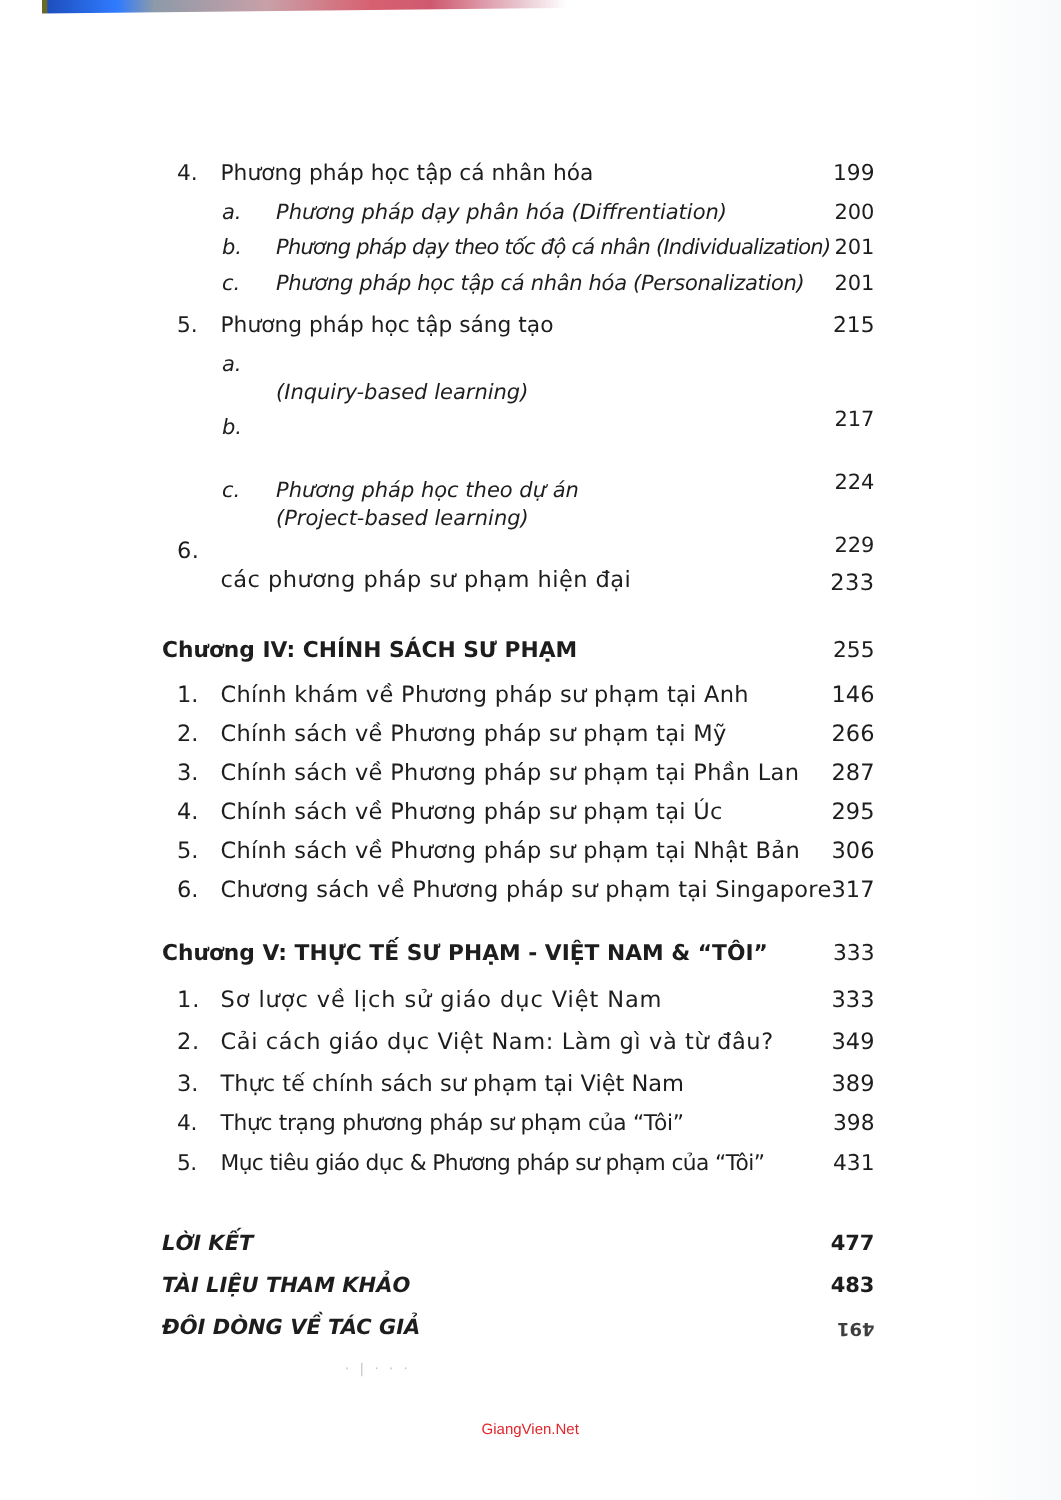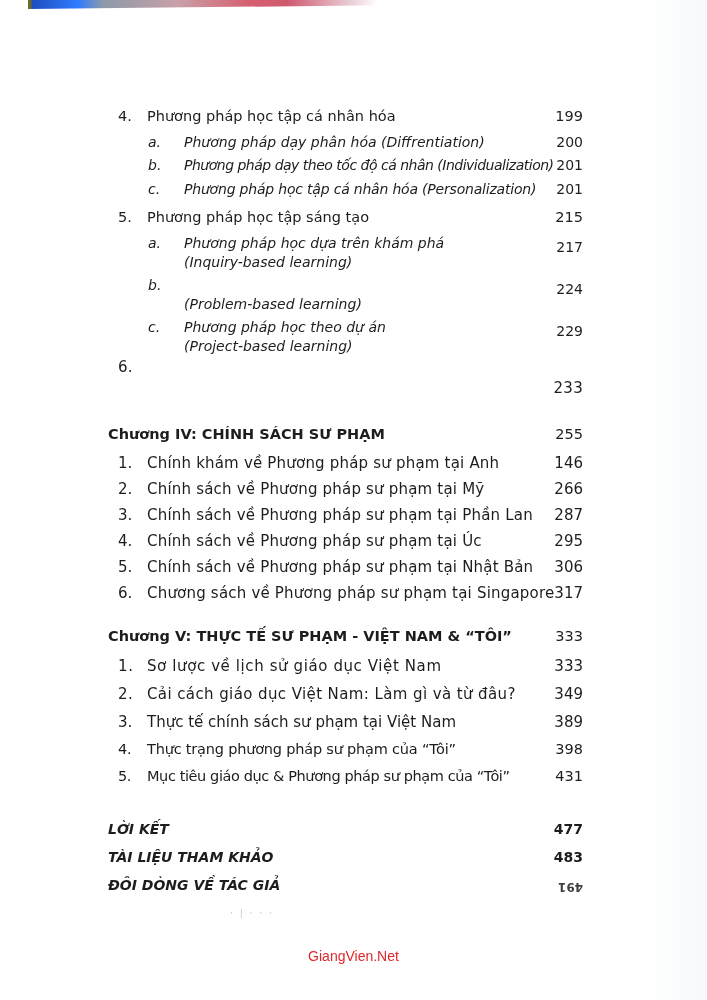--- a/index.html
+++ b/index.html
@@ -61,21 +61,21 @@
       right: 124px;
       text-align: right;
     }
     .row.sub {
       font-style: italic;
       font-size: 14px;
     }
     .row.sub .num { left: 148px; }
     .row.sub .title { left: 184px; }
     .row.two-line .title { line-height: 19px; }
-    .row.two-line .page { top: 4px; }
+    .row.two-line .page { top: 37px; }
     .row.chapter {
       font-weight: bold;
       font-size: 14.5px;
     }
     .row.chapter .title { left: 108px; }
     .row.chapter .page { font-weight: normal; }
     .row.ch4-item .num { left: 118px; }
     .row.ch4-item .title { left: 147px; letter-spacing: 0.2px; }
     .row.ch5-item .num { left: 118px; }
     .row.ch5-item .title { left: 147px; }
@@ -101,21 +101,21 @@
       letter-spacing: 2px;
       opacity: 0.6;
     }
     .watermark {
       position: absolute;
       left: 0;
       width: 707px;
       top: 948px;
       text-align: center;
       font-family: "Liberation Sans", sans-serif;
-      font-size: 14px;
+      font-size: 10px;
       color: #e0262a;
     }
   </style>
 </head>
 <body>
 
 <div class="top-strip"></div>
 <div class="page-shadow-right"></div>
 
 <div class="toc">
@@ -142,46 +142,46 @@
   </div>
 
   <div class="row" style="top:208px">
     <span class="num">5.</span>
     <span class="title">Phương pháp học tập sáng tạo</span>
     <span class="page">215</span>
   </div>
   <div class="row sub two-line" style="top:234px">
     <span class="num">a.</span>
     <span class="title">
-      <span>Phương pháp học dựa trên khám phá</span><br>
+      <br>
       <span>(Inquiry-based learning)</span>
     </span>
     <span class="page" style="font-style:normal">217</span>
   </div>
   <div class="row sub two-line" style="top:276px">
     <span class="num">b.</span>
     <span class="title">
       <br>
-      <span>(Problem-based learning)</span>
     </span>
     <span class="page" style="font-style:normal">224</span>
   </div>
   <div class="row sub two-line" style="top:318px">
     <span class="num">c.</span>
     <span class="title">
       <span>Phương pháp học theo dự án</span><br>
       <span>(Project-based learning)</span>
     </span>
     <span class="page" style="font-style:normal">229</span>
   </div>
 
   <div class="row two-line" style="top:358px; font-size:15px; letter-spacing:0.3px">
     <span class="num">6.</span>
     <span class="title">
       <br>
+      <span>các phương pháp sư phạm hiện đại</span>
     </span>
     <span class="page" style="top:21px">233</span>
   </div>
 
   <div class="row chapter" style="top:425px">
     <span class="title">Chương IV: CHÍNH SÁCH SƯ PHẠM</span>
     <span class="page">255</span>
   </div>
   <div class="row ch4-item" style="top:454px; font-size:15px">
     <span class="num">1.</span>

